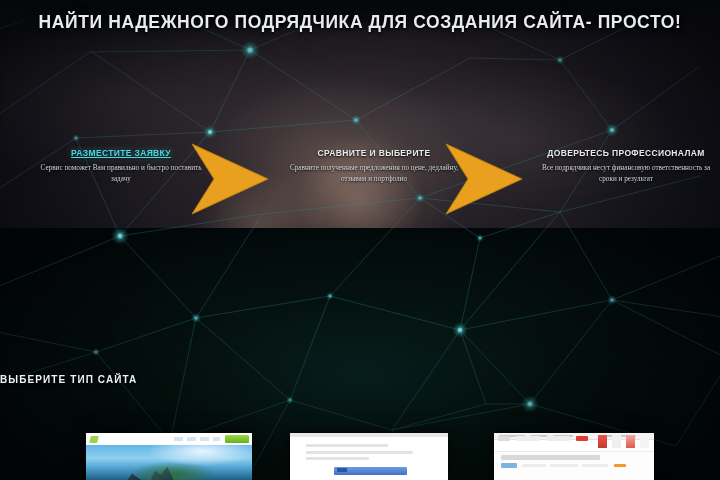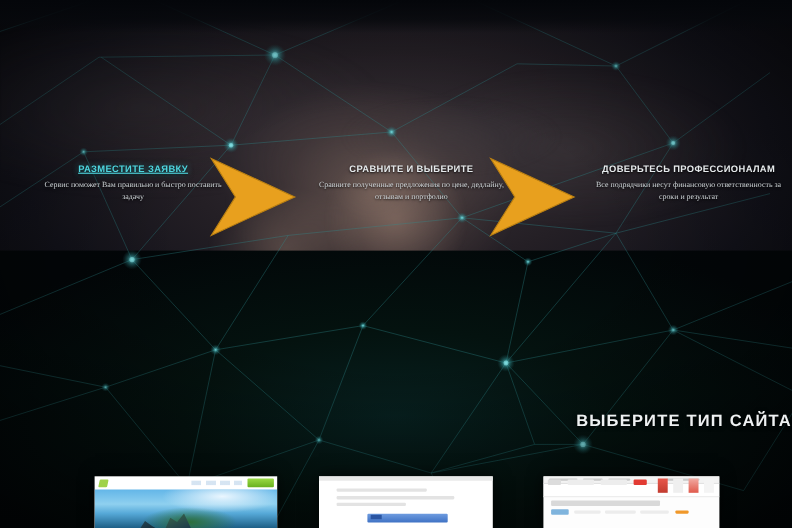--- a/index.html
+++ b/index.html
@@ -89,22 +89,22 @@
     font-family:Liberation Serif, serif;
   }
 
   
   .arrow{position:absolute;top:138px;width:88px;height:82px;}
   .arrow-1{left:184px;}
   .arrow-2{left:438px;}
 
   
   .section-title{
-    position:absolute;left:0;top:374px;width:720px;text-align:right;
-    color:#eef1f2;font-size:15px;font-weight:bold;letter-spacing:1.1px;
+    position:absolute;left:0;top:374px;width:720px;text-align:left;
+    color:#eef1f2;font-size:10px;font-weight:bold;letter-spacing:1.1px;
     text-shadow:0 1px 4px rgba(0,0,0,.95);
     white-space:nowrap;
   }
 
   
   .thumbs{position:absolute;left:0;top:433px;width:720px;height:47px;}
   .thumb{position:absolute;top:0;overflow:hidden;background:#fff;
          box-shadow:0 0 14px rgba(0,0,0,.7);}
   .thumb-1{left:86px;width:166px;height:47px;}
   .thumb-2{left:290px;width:158px;height:47px;}
@@ -214,20 +214,21 @@
       <circle cx="120" cy="236" r="2.4"></circle>
       <circle cx="460" cy="330" r="2.2"></circle>
       <circle cx="530" cy="404" r="2.4"></circle>
       <circle cx="612" cy="130" r="1.8"></circle>
     </g>
   </svg>
 
   <div class="bg-vign"></div>
   <div class="topbar-dark"></div>
 
+  <div class="headline">НАЙТИ НАДЕЖНОГО ПОДРЯДЧИКА ДЛЯ СОЗДАНИЯ САЙТА- ПРОСТО!</div>
 
   <svg class="arrow arrow-1" viewBox="0 0 88 82">
     <path d="M8 6 L84 41 L8 76 L30 41 Z" fill="#e8a01e"></path>
     <path d="M8 6 L84 41 L8 76 L30 41 Z" fill="none" stroke="#b97f12" stroke-width="1"></path>
   </svg>
   <svg class="arrow arrow-2" viewBox="0 0 88 82">
     <path d="M8 6 L84 41 L8 76 L30 41 Z" fill="#e8a01e"></path>
     <path d="M8 6 L84 41 L8 76 L30 41 Z" fill="none" stroke="#b97f12" stroke-width="1"></path>
   </svg>
 

